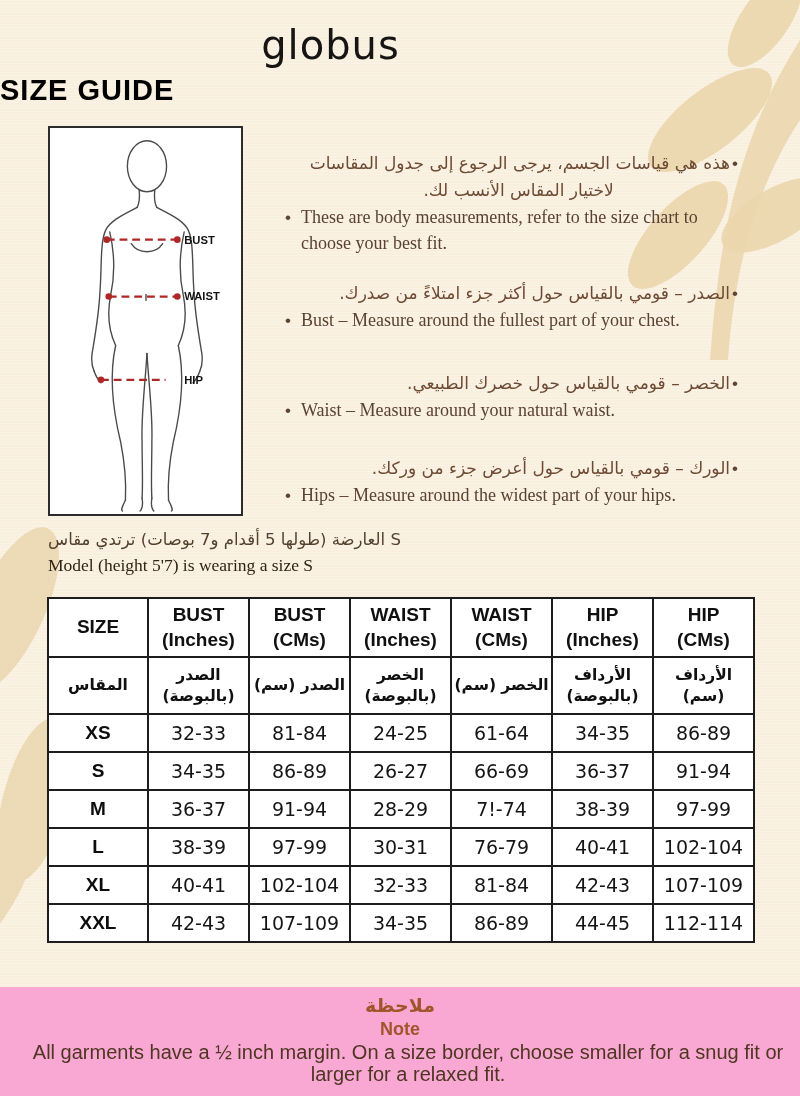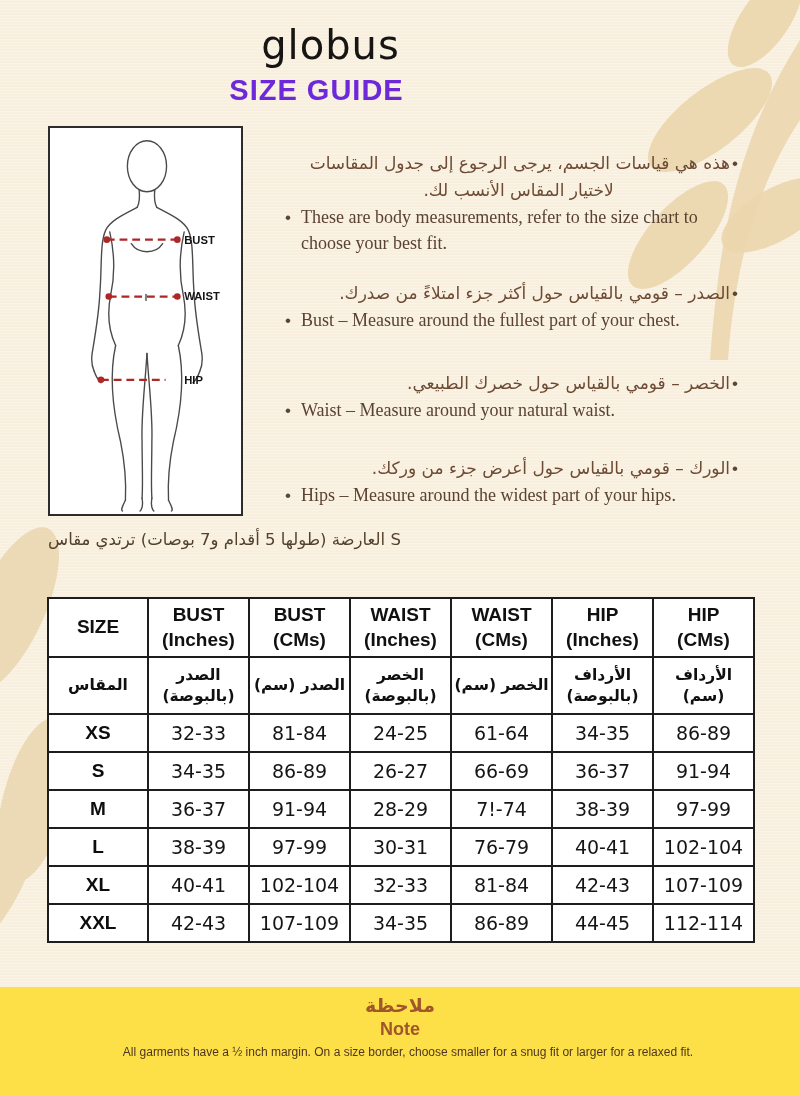--- a/index.html
+++ b/index.html
@@ -8,22 +8,22 @@
     background:#f8efde;
     background-image:repeating-linear-gradient(180deg, rgba(255,255,255,.25) 0 1px, rgba(0,0,0,0) 1px 3px);
     font-family:"Liberation Sans","DejaVu Sans",sans-serif;color:#222;
   }
   .deco{position:absolute;z-index:0;pointer-events:none;}
   .content{position:relative;z-index:1;}
 
   
   .brand{position:absolute;top:22px;left:0;width:661px;text-align:center;
     font-family:"DejaVu Sans",sans-serif;font-size:40px;font-weight:400;color:#171513;letter-spacing:1px;}
-  .guide-title{position:absolute;top:74px;left:0;width:633px;text-align:center;
-    font-size:29px;font-weight:bold;color:#6d28d9;letter-spacing:1px;}
+  .guide-title{position:absolute;top:74px;left:0;width:633px;text-align:left;
+    font-size:29px;font-weight:bold;color:#000000;letter-spacing:1px;}
 
   
   .figure-box{position:absolute;left:48px;top:126px;width:195px;height:390px;
     background:#ffffff;border:2px solid #2e2c2a;box-sizing:border-box;}
   .figure-box svg{display:block;width:100%;height:100%;}
 
   
   .bullets{position:absolute;left:283px;top:150px;width:457px;}
   .bgroup{margin-bottom:24px;}
   .bgroup.g3{margin-top:36px;}
@@ -51,26 +51,26 @@
     padding:0;background:#fff;}
   .size-table .hen{height:57px;font-size:19px;font-weight:bold;color:#101010;line-height:1.3;
     font-family:"Liberation Sans",sans-serif;}
   .size-table .har{height:55px;font-family:"DejaVu Sans",sans-serif;font-size:15.5px;font-weight:bold;
     color:#101010;line-height:1.3;direction:rtl;}
   .size-table .hline{display:block;}
   .size-table td{height:36px;font-family:"DejaVu Sans",sans-serif;font-size:19px;color:#151515;}
   .size-table th.rowsize{font-size:19px;font-weight:bold;color:#0d0d0d;border-radius:13px;}
 
   
-  .note-band{position:absolute;left:0;top:987px;width:800px;height:109px;background:#fde047;
+  .note-band{position:absolute;left:0;top:987px;width:800px;height:109px;background:#f9a8d4;
     text-align:center;box-sizing:border-box;padding-top:6px;}
   .note-band .t-ar{font-family:"DejaVu Sans",sans-serif;font-size:19px;font-weight:bold;color:#a1552a;line-height:24px;}
   .note-band .t-en{font-size:18px;font-weight:bold;color:#a1552a;line-height:24px;}
   .note-band .b-ar{direction:rtl;font-family:"DejaVu Sans",sans-serif;font-size:14.5px;color:#4e3620;line-height:22px;margin-top:2px;}
-  .note-band .b-en{font-size:12px;color:#4e3620;line-height:22px;margin-left:16px;}
+  .note-band .b-en{font-size:20px;color:#4e3620;line-height:22px;margin-left:16px;}
 </style>
 </head>
 <body>
 
 <svg class="deco" style="right:0;top:0;" width="240" height="360" viewBox="0 0 240 360">
   <g fill="#ebd6ae">
     <path d="M150,360 C158,260 170,150 240,40 L240,120 C200,180 175,260 168,360 Z" opacity="0.9"></path>
     <ellipse cx="150" cy="120" rx="75" ry="30" transform="rotate(-38 150 120)" opacity="0.95"></ellipse>
     <ellipse cx="118" cy="235" rx="68" ry="28" transform="rotate(-48 118 235)" opacity="0.95"></ellipse>
     <ellipse cx="215" cy="215" rx="60" ry="26" transform="rotate(-30 215 215)" opacity="0.95"></ellipse>
@@ -181,20 +181,21 @@
       <div class="bitem en">
         <span class="dot">•</span>
         <div class="btxt">Hips – Measure around the widest part of your hips.</div>
       </div>
     </div>
 
   </div>
 
   <div class="model-note">
     <div class="ar">العارضة (طولها 5 أقدام و7 بوصات) ترتدي مقاس S</div>
+    <div class="en">Model (height 5'7) is wearing a size S</div>
   </div>
 
   <table class="size-table">
     <colgroup>
       <col class="c0">
         <col>
         <col>
         <col>
         <col>
         <col>

